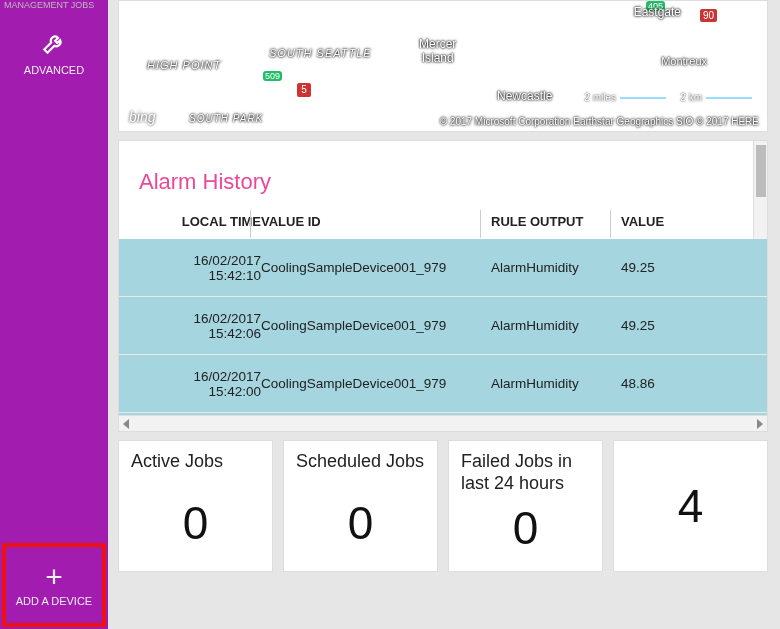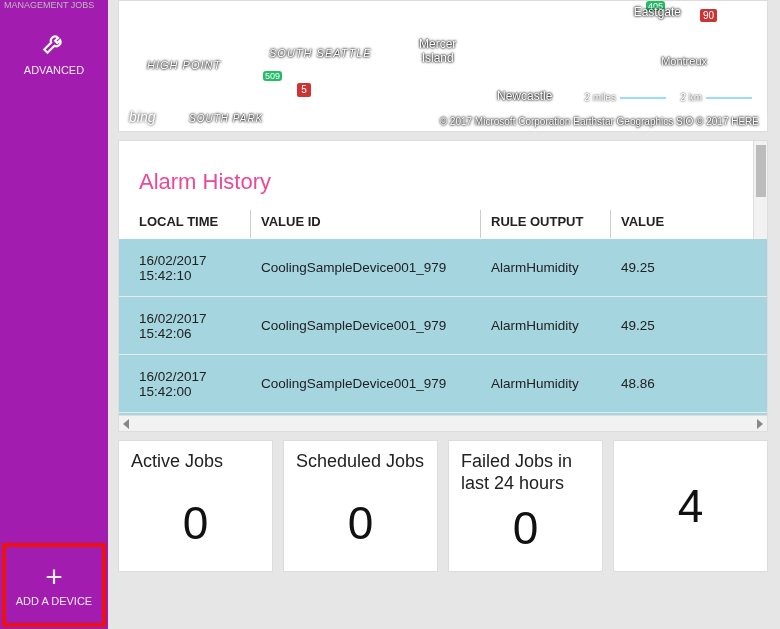--- a/index.html
+++ b/index.html
@@ -168,21 +168,21 @@
     width: 1px; height: 28px;
     background: #ccc;
   }
   .alarm-row {
     min-height: 58px;
     font-size: 13.5px;
     color: #222;
     background: #a5d5df;
     border-bottom: 1px solid #e9e9e9;
   }
-  .col-time   { width: 130px; padding-left: 8px;}
+  .col-time   { width: 130px; padding-left: 8px; text-align: right;}
   .col-device { width: 230px; }
   .col-rule   { width: 130px; }
   .col-value  { width: 90px; }
   .hscroll {
     height: 16px;
     background: #f2f2f2;
     border-top: 1px solid #ddd;
     position: relative;
   }
   .hscroll::before, .hscroll::after {

